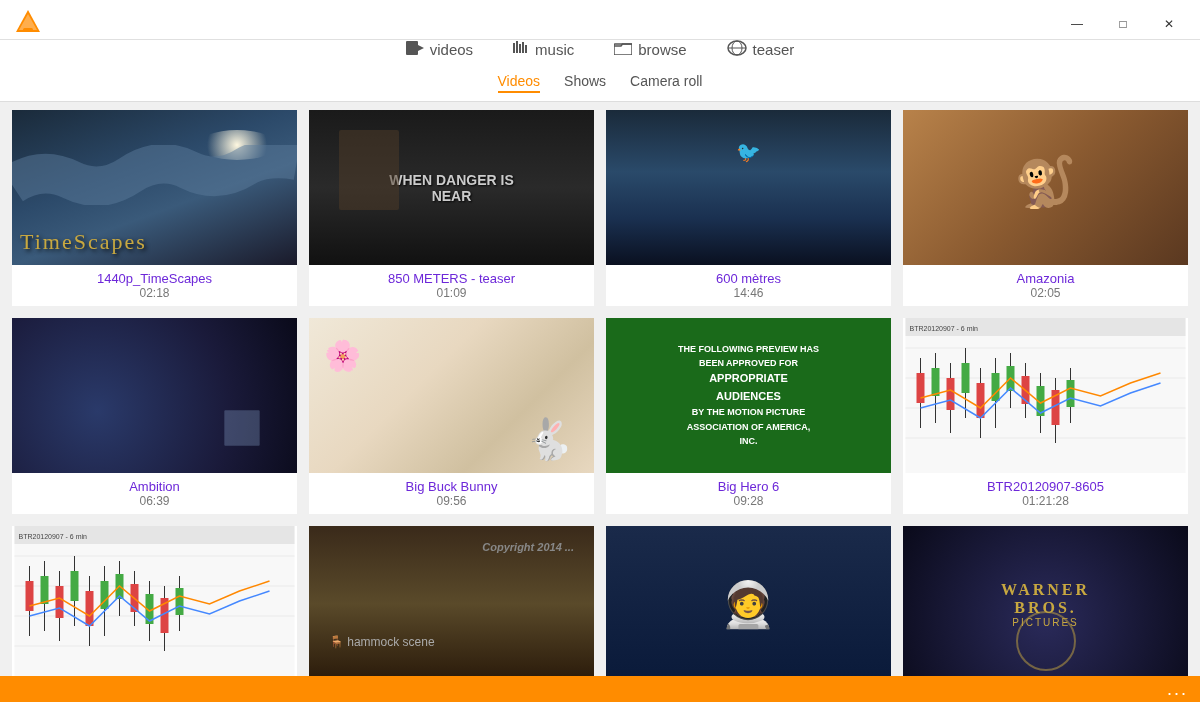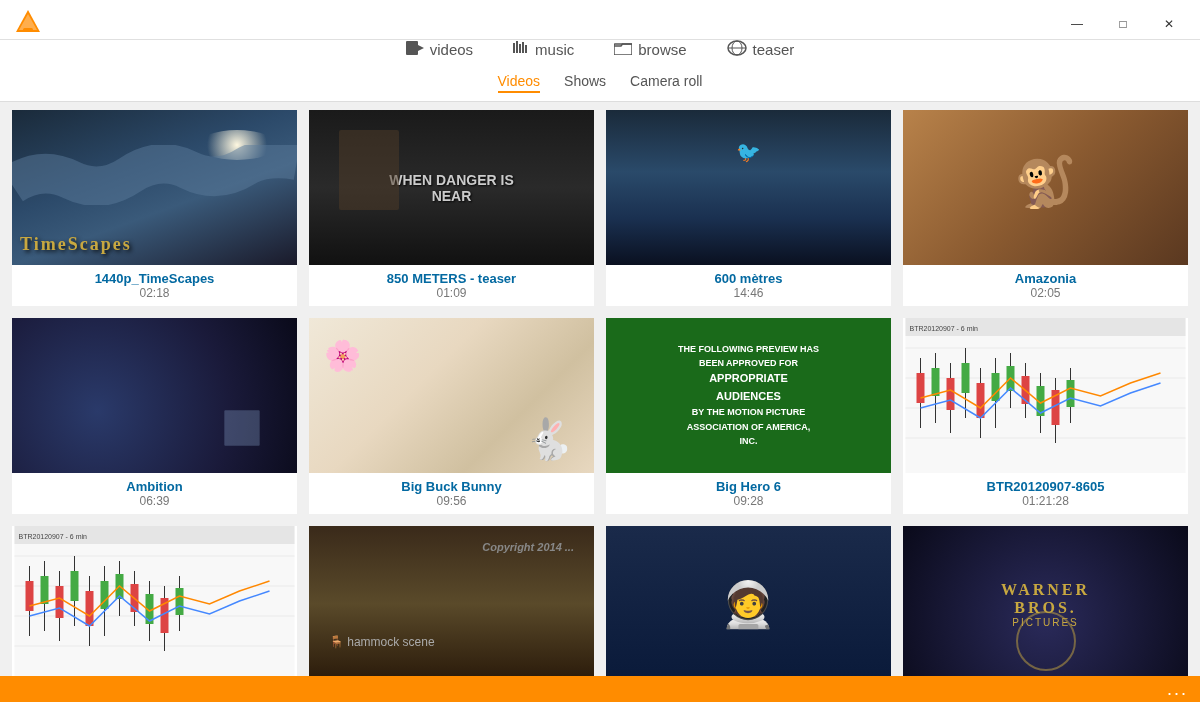--- a/index.html
+++ b/index.html
@@ -102,22 +102,22 @@
       overflow: hidden;
       position: relative;
       background: #222;
     }
     .video-info {
       padding: 6px 4px 6px 4px;
       text-align: center;
     }
     .video-title {
       font-size: 13px;
-      color: #0369a1;
-      font-weight: 700;
+      color: #6d28d9;
+      font-weight: 400;
     }
     .video-duration {
       font-size: 12px;
       color: #777;
     }
 
     
     .bottom-bar {
       height: 26px;
       background: #ff8c00;
@@ -205,21 +205,21 @@
       <span class="nav-sub-item">Shows</span>
       <span class="nav-sub-item">Camera roll</span>
     </div>
   </div>
 </div>
 
 <div class="content">
   <div class="video-grid" id="video-grid">
   <div class="video-item">
     <div class="video-thumb thumb-timescapes" style="position:relative;">
-      <div style="position:absolute;bottom:10px;left:8px;font-size:18px;font-weight:bold;color:#c8a840;font-family:Georgia,serif;text-shadow:2px 2px 4px rgba(0,0,0,0.9);letter-spacing:2px;">TimeScapes</div>
+      <div style="position:absolute;bottom:10px;left:8px;font-size:22px;font-weight:normal;color:#c8a840;font-family:Georgia,serif;text-shadow:2px 2px 4px rgba(0,0,0,0.9);letter-spacing:2px;">TimeScapes</div>
       <div style="position:absolute;top:20px;right:20px;width:80px;height:30px;background:radial-gradient(circle,#fff8e0 0%,transparent 70%);border-radius:50%;"></div>
       <svg style="position:absolute;bottom:60px;left:0;width:100%;height:60px;" viewBox="0 0 290 60">
             <path d="M0,40 Q30,20 60,35 Q90,50 120,30 Q150,10 180,25 Q210,40 240,20 Q260,10 290,15" fill="none" stroke="#5a7a9a" stroke-width="40" opacity="0.5"></path>
           </svg>
     </div>
     <div class="video-info">
       <div class="video-title">1440p_TimeScapes</div>
       <div class="video-duration">02:18</div>
     </div>
   </div>

